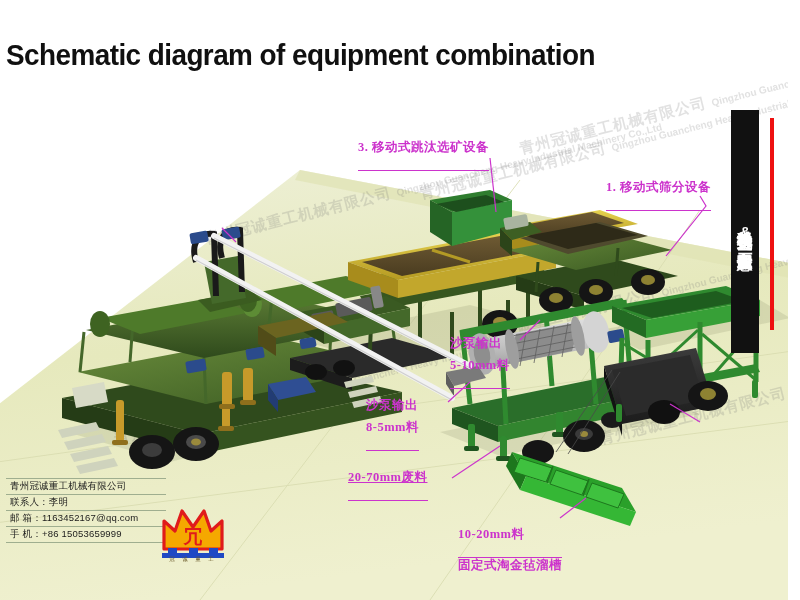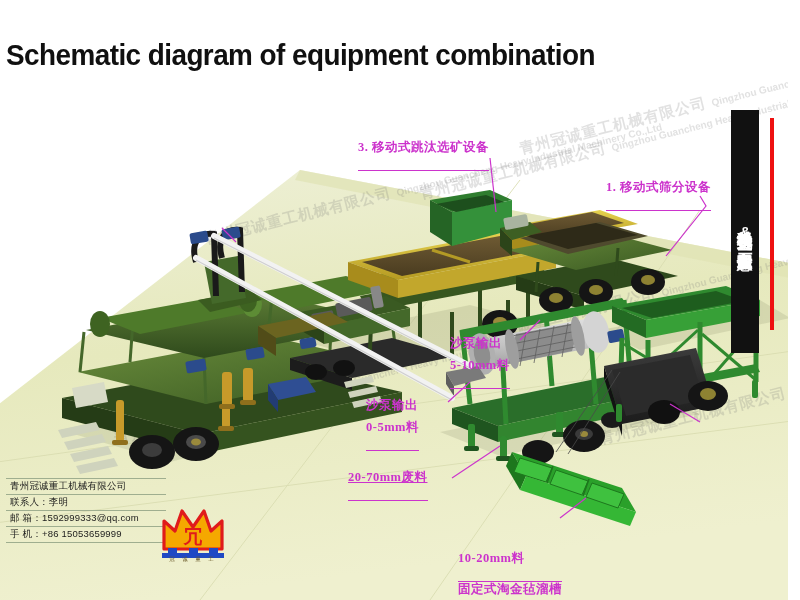--- a/index.html
+++ b/index.html
@@ -548,42 +548,42 @@
     <span class="ul">1. 移动式筛分设备</span>
   </div>
 
   <div class="callout two" style="left:450px; top:336px;">
     <span class="nb">沙泵输出</span>
     <span class="ul">5-10mm料</span>
   </div>
 
   <div class="callout two" style="left:366px; top:398px;">
     <span class="nb">沙泵输出</span>
-    <span class="ul">0-5mm料</span>
+    <span class="ul">8-5mm料</span>
   </div>
 
   <div class="callout" style="left:348px; top:470px;text-decoration:underline;">
     <span class="ul">20-70mm废料</span>
   </div>
 
 
-  <div class="callout two" style="left:458px; top:544px;">
+  <div class="callout two" style="left:458px; top:520px;">
     <span class="ul">10-20mm料</span>
     <span class="nb">固定式淘金毡溜槽</span>
   </div>
 
   <div id="banner">
     <div id="banner-text">移动组合式选金&amp;宝石设备示意图</div>
   </div>
   <div id="banner-rule"></div>
 
   <div id="contact">
     <div class="row">青州冠诚重工机械有限公司</div>
     <div class="row">联系人：李明</div>
-    <div class="row">邮  箱：1592999333@qq.com</div>
+    <div class="row">邮  箱：1163452167@qq.com</div>
     <div class="row">手  机：+86 15053659999</div>
   </div>
 
   <svg id="logo" viewBox="0 0 66 64" xmlns="http://www.w3.org/2000/svg">
     <polygon points="4,46 4,18 15,28 22,8 33,24 44,8 51,28 62,18 62,46" fill="#f5a800" stroke="#e01b1b" stroke-width="3.2" stroke-linejoin="round"></polygon>
     <text x="33" y="40" text-anchor="middle" font-family="'Liberation Serif', serif" font-size="19" font-weight="bold" fill="#e01b1b">冗</text>
     <rect x="2" y="50" width="62" height="5" fill="#1f49c4"></rect>
     <rect x="8" y="45" width="9" height="6" fill="#1f49c4"></rect>
     <rect x="29" y="45" width="9" height="6" fill="#1f49c4"></rect>
     <rect x="49" y="45" width="9" height="6" fill="#1f49c4"></rect>

